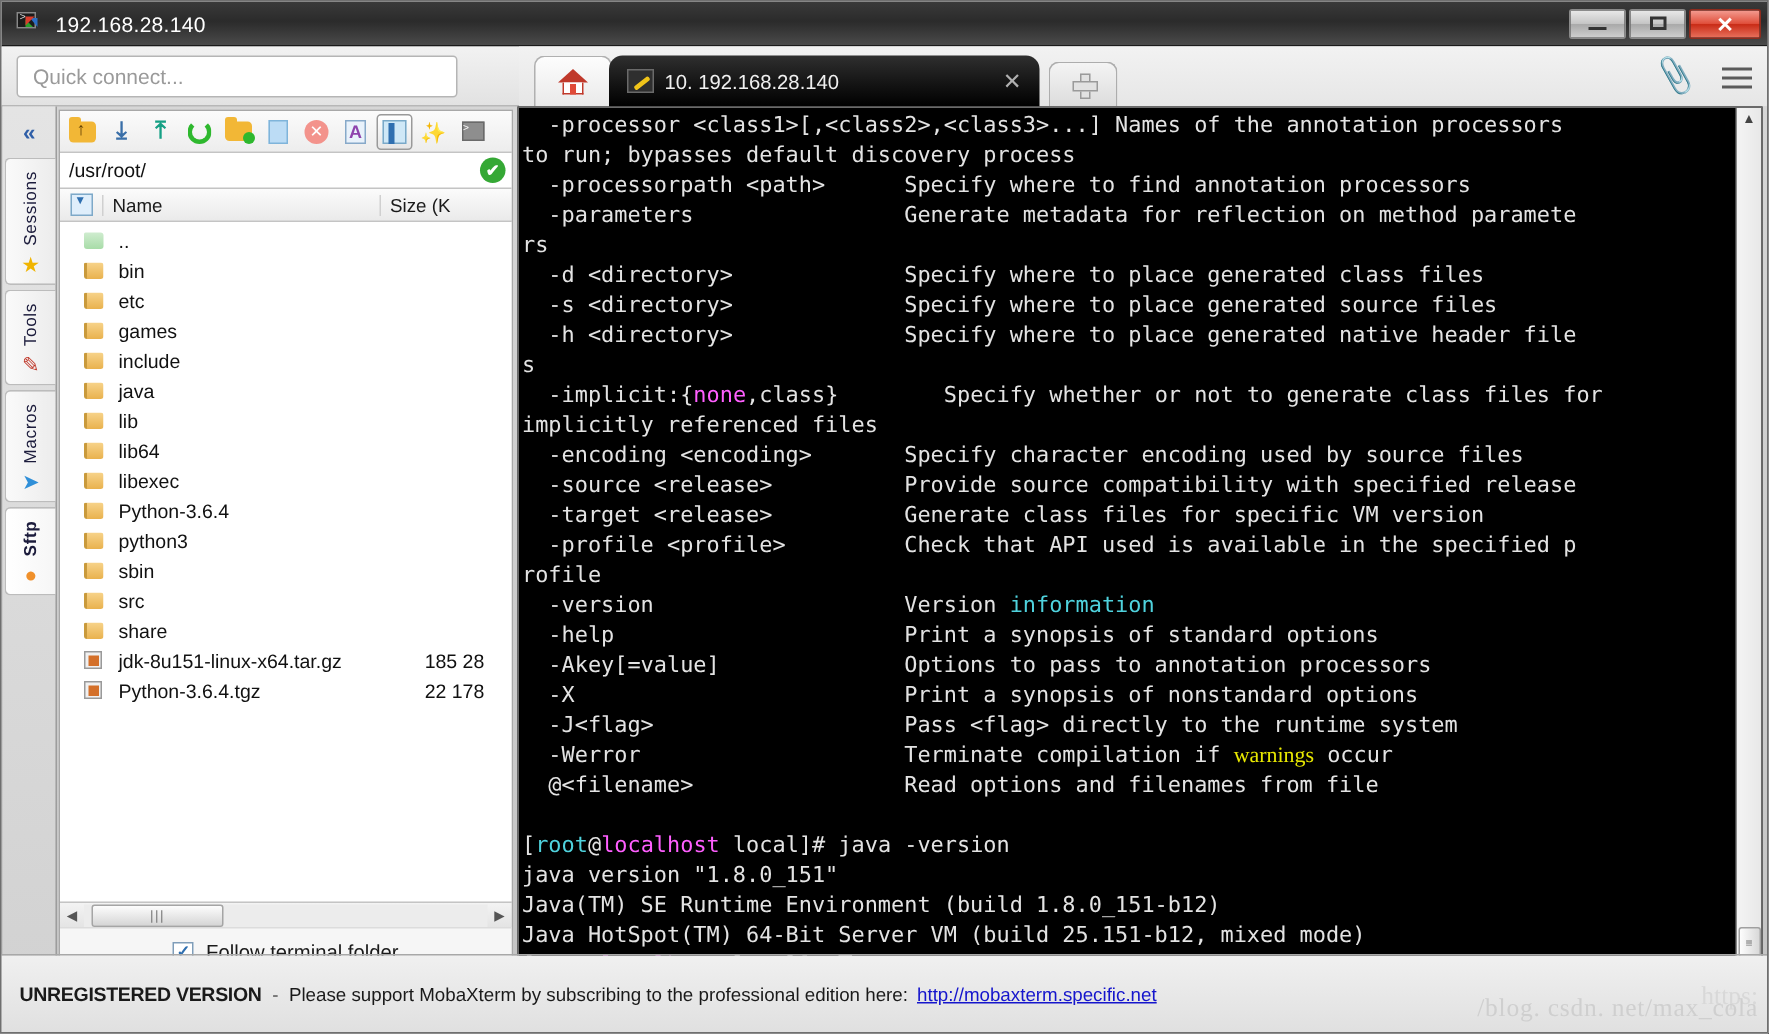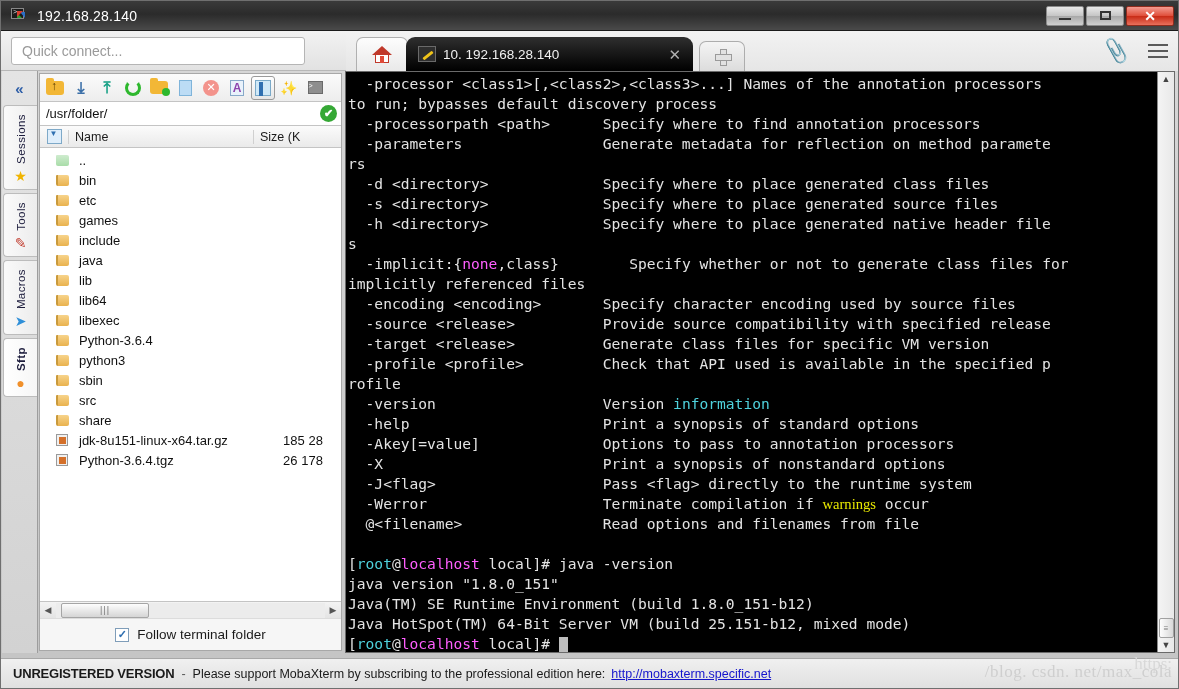--- a/index.html
+++ b/index.html
@@ -299,21 +299,21 @@
   .vs-thumb {
     width: 15px; height: 20px; margin-bottom: 2px;
     background: linear-gradient(90deg,#fdfdfd,#d8d8d8);
     border: 1px solid #a0a0a0; border-radius: 2px;
     display: flex; align-items: center; justify-content: center;
     color: #777; font-size: 8px;
   }
 
   
   .statusbar {
-    position: absolute; left: 0; right: 0; bottom: 0; height: 30px;
+    position: absolute; left: 0; right: 0; bottom: 0; height: 52px;
     background: linear-gradient(180deg,#f0f0f0 0%, #e0e0e0 100%);
     border-top: 1px solid #a8a8a8;
     display: flex; align-items: center; padding-left: 12px;
     font-size: 12.5px; color: #1a1a1a;
   }
   .unreg { font-weight: bold; font-size: 13px; letter-spacing: -.2px; }
   .sb-dash { margin: 0 7px; color: #555; }
   .sb-link { color: #1515cc; text-decoration: underline; margin-left: 6px; }
   .watermark {
     position: absolute; right: 6px; bottom: 6px;
@@ -432,21 +432,21 @@
         </div>
       <div class="tbtn">
           <span class="ic-wand">✨</span>
         </div>
       <div class="tbtn">
           <span class="ic-term">&gt;</span>
         </div>
     </div>
 
     <div class="pathbar">
-      <span>/usr/folder/</span>
+      <span>/usr/root/</span>
       <span class="pathcheck">✔</span>
     </div>
 
     <div class="colhdr">
       <span class="c-ic">
           <i class="sorticon"></i>
         </span>
       <span class="c-name">Name</span>
       <span class="c-size">Size (K</span>
     </div>
@@ -555,21 +555,21 @@
             <i class="ic-arch"></i>
           </span>
           <span class="fname">jdk-8u151-linux-x64.tar.gz</span>
           <span class="fsize">185 28</span>
         </div>
         <div class="frow">
           <span class="fi">
             <i class="ic-arch"></i>
           </span>
           <span class="fname">Python-3.6.4.tgz</span>
-          <span class="fsize">26 178</span>
+          <span class="fsize">22 178</span>
         </div>
       </div>
 
     <div class="hscroll">
       <span class="hs-arrow">◀</span>
       <span class="hs-track">
         <span class="hs-thumb">|||</span>
       </span>
       <span class="hs-arrow">▶</span>
     </div>

